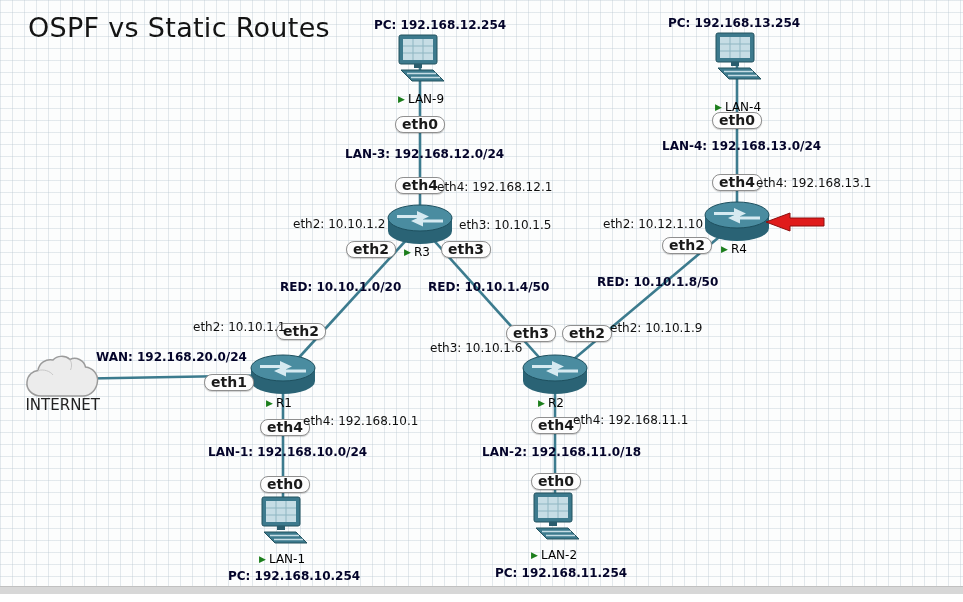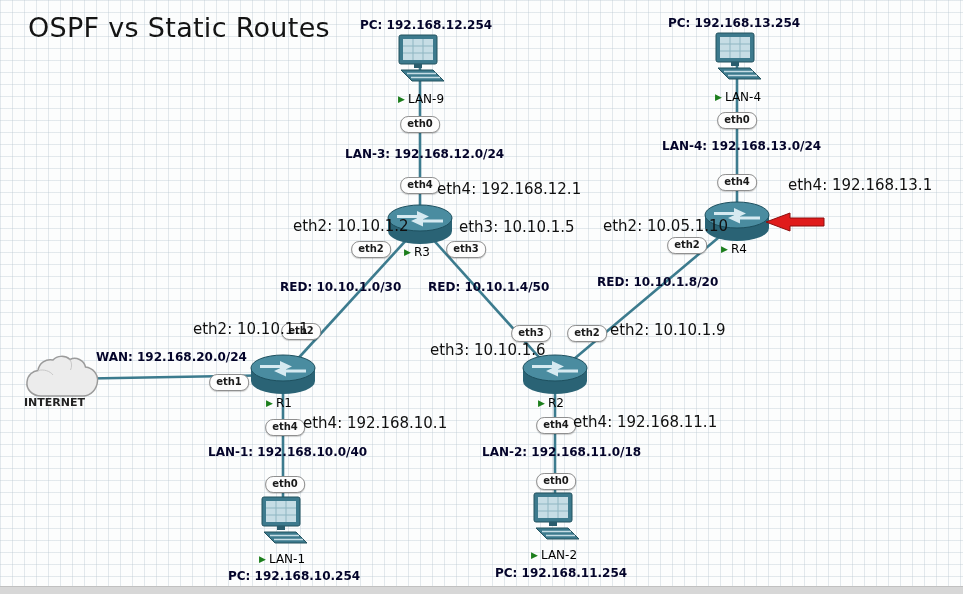--- a/index.html
+++ b/index.html
@@ -16,32 +16,32 @@
   }
 
   .links { position:absolute; left:0; top:0; z-index:1; }
   .links line { stroke:#3c7b8e; stroke-width:2.6px; }
 
   .device { position:absolute; z-index:3; }
 
   .badge {
     position:absolute; z-index:4; transform:translate(-50%,0);
     background:#fdfdfd; border:1px solid #8f8f8f; border-radius:8px;
-    font-size:10px; font-weight:bold; color:#1a1a1a;
+    font-size:14px; font-weight:bold; color:#1a1a1a;
     padding:1px 6px 2px; line-height:12px; white-space:nowrap;
     box-shadow:0 1px 1px rgba(0,0,0,0.18);
   }
 
   .dev-label { position:absolute; z-index:4; font-size:12px; color:#000; white-space:nowrap; }
   .run-icon { color:#1c7e1c; font-size:9px; margin-right:3px; vertical-align:1px; }
 
   .net-label { position:absolute; z-index:4; font-size:12px; font-weight:bold; color:#04042a; white-space:nowrap; }
-  .ip-label  { position:absolute; z-index:4; font-size:15px; color:#101010; white-space:nowrap; }
+  .ip-label  { position:absolute; z-index:4; font-size:12px; color:#101010; white-space:nowrap; }
   .pc-ip     { position:absolute; z-index:4; font-size:12px; font-weight:bold; color:#04042a; white-space:nowrap; }
-  .inet-label{ position:absolute; z-index:4; font-size:11px; font-weight:bold; color:#222; text-align:left; }
+  .inet-label{ position:absolute; z-index:4; font-size:15px; font-weight:normal; color:#222; text-align:right; }
 
   .title { position:absolute; z-index:4; left:28px; top:12px; font-size:27px; font-weight:500; color:#141414; letter-spacing:0.3px; }
 
   .note {
     position:absolute; z-index:5;
     background:#ffffc8; border:1px solid #a8a87c;
     box-shadow:2px 2px 4px rgba(0,0,0,0.32);
     color:#8b1a1a; font-weight:bold; font-size:13px; text-align:center;
     display:flex; align-items:center; justify-content:center; padding:4px 8px; line-height:1.35;
   }
@@ -123,21 +123,21 @@
       </svg></div>
   <div class="device" style="left:529px;top:492px"><svg width="52" height="54">
         <use href="#sym-pc"></use>
       </svg></div>
 
   <div class="dev-label" style="left:266px;top:396px"><span class="run-icon">▶</span><span>R1</span></div>
   <div class="dev-label" style="left:538px;top:396px"><span class="run-icon">▶</span><span>R2</span></div>
   <div class="dev-label" style="left:404px;top:245px"><span class="run-icon">▶</span><span>R3</span></div>
   <div class="dev-label" style="left:721px;top:242px"><span class="run-icon">▶</span><span>R4</span></div>
   <div class="dev-label" style="left:398px;top:92px"><span class="run-icon">▶</span><span>LAN-9</span></div>
-  <div class="dev-label" style="left:715px;top:90px"><span class="run-icon">▶</span><span>LAN-4</span></div>
+  <div class="dev-label" style="left:715px;top:100px"><span class="run-icon">▶</span><span>LAN-4</span></div>
   <div class="dev-label" style="left:259px;top:552px"><span class="run-icon">▶</span><span>LAN-1</span></div>
   <div class="dev-label" style="left:531px;top:548px"><span class="run-icon">▶</span><span>LAN-2</span></div>
   <div class="inet-label" style="left:24px;top:396px;width:76px">INTERNET</div>
 
   <div class="badge" style="left:420px;top:116px">eth0</div>
   <div class="badge" style="left:420px;top:177px">eth4</div>
   <div class="badge" style="left:371px;top:241px">eth2</div>
   <div class="badge" style="left:466px;top:241px">eth3</div>
   <div class="badge" style="left:737px;top:112px">eth0</div>
   <div class="badge" style="left:737px;top:174px">eth4</div>
@@ -147,38 +147,38 @@
   <div class="badge" style="left:285px;top:419px">eth4</div>
   <div class="badge" style="left:285px;top:476px">eth0</div>
   <div class="badge" style="left:531px;top:325px">eth3</div>
   <div class="badge" style="left:587px;top:325px">eth2</div>
   <div class="badge" style="left:556px;top:417px">eth4</div>
   <div class="badge" style="left:556px;top:473px">eth0</div>
 
   <div class="ip-label" style="left:437px;top:180px">eth4: 192.168.12.1</div>
   <div class="ip-label" style="left:293px;top:217px">eth2: 10.10.1.2</div>
   <div class="ip-label" style="left:459px;top:218px">eth3: 10.10.1.5</div>
-  <div class="ip-label" style="left:788px;top:176px">eth4: 192.168.13.1</div>
-  <div class="ip-label" style="left:603px;top:217px">eth2: 10.05.1.10</div>
+  <div class="ip-label" style="left:756px;top:176px">eth4: 192.168.13.1</div>
+  <div class="ip-label" style="left:603px;top:217px">eth2: 10.12.1.10</div>
   <div class="ip-label" style="left:193px;top:320px">eth2: 10.10.1.1</div>
   <div class="ip-label" style="left:303px;top:414px">eth4: 192.168.10.1</div>
   <div class="ip-label" style="left:430px;top:341px">eth3: 10.10.1.6</div>
   <div class="ip-label" style="left:610px;top:321px">eth2: 10.10.1.9</div>
   <div class="ip-label" style="left:573px;top:413px">eth4: 192.168.11.1</div>
 
   <div class="net-label" style="left:345px;top:147px">LAN-3: 192.168.12.0/24</div>
   <div class="net-label" style="left:662px;top:139px">LAN-4: 192.168.13.0/24</div>
-  <div class="net-label" style="left:280px;top:280px">RED: 10.10.1.0/30</div>
+  <div class="net-label" style="left:280px;top:280px">RED: 10.10.1.0/20</div>
   <div class="net-label" style="left:428px;top:280px">RED: 10.10.1.4/50</div>
-  <div class="net-label" style="left:597px;top:275px">RED: 10.10.1.8/20</div>
+  <div class="net-label" style="left:597px;top:275px">RED: 10.10.1.8/50</div>
   <div class="net-label" style="left:96px;top:350px">WAN: 192.168.20.0/24</div>
-  <div class="net-label" style="left:208px;top:445px">LAN-1: 192.168.10.0/40</div>
+  <div class="net-label" style="left:208px;top:445px">LAN-1: 192.168.10.0/24</div>
   <div class="net-label" style="left:482px;top:445px">LAN-2: 192.168.11.0/18</div>
 
-  <div class="pc-ip" style="left:360px;top:18px">PC: 192.168.12.254</div>
+  <div class="pc-ip" style="left:374px;top:18px">PC: 192.168.12.254</div>
   <div class="pc-ip" style="left:668px;top:16px">PC: 192.168.13.254</div>
   <div class="pc-ip" style="left:228px;top:569px">PC: 192.168.10.254</div>
   <div class="pc-ip" style="left:495px;top:566px">PC: 192.168.11.254</div>
 
 
   <svg class="red-arrow" style="left:764px;top:211px" width="62" height="22">
     <polygon points="2,11 26,2 26,7 60,7 60,15 26,15 26,20" fill="#e01b1b" stroke="#8d0f0f" stroke-width="1"></polygon>
   </svg>
 
   <div class="scrollbar"></div>

